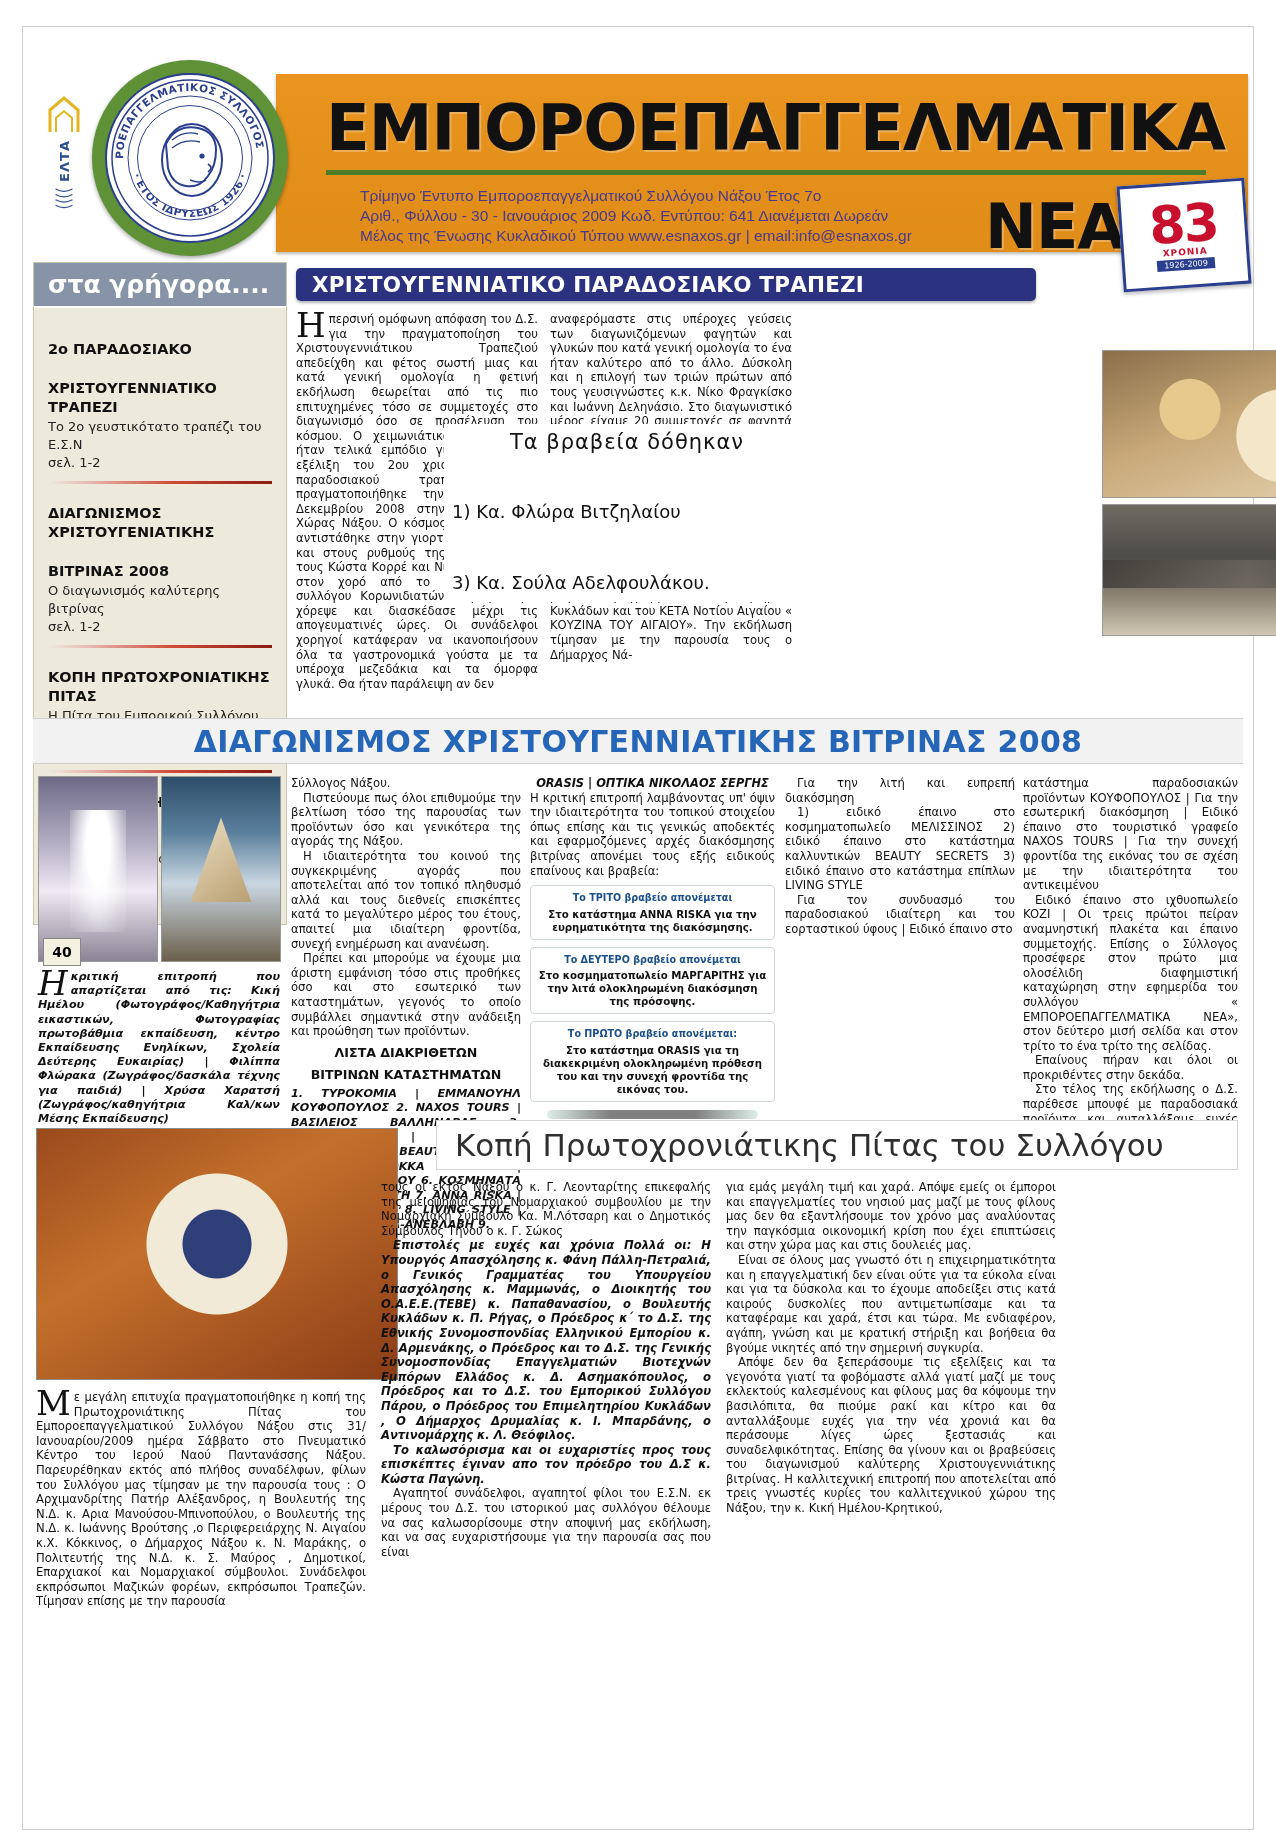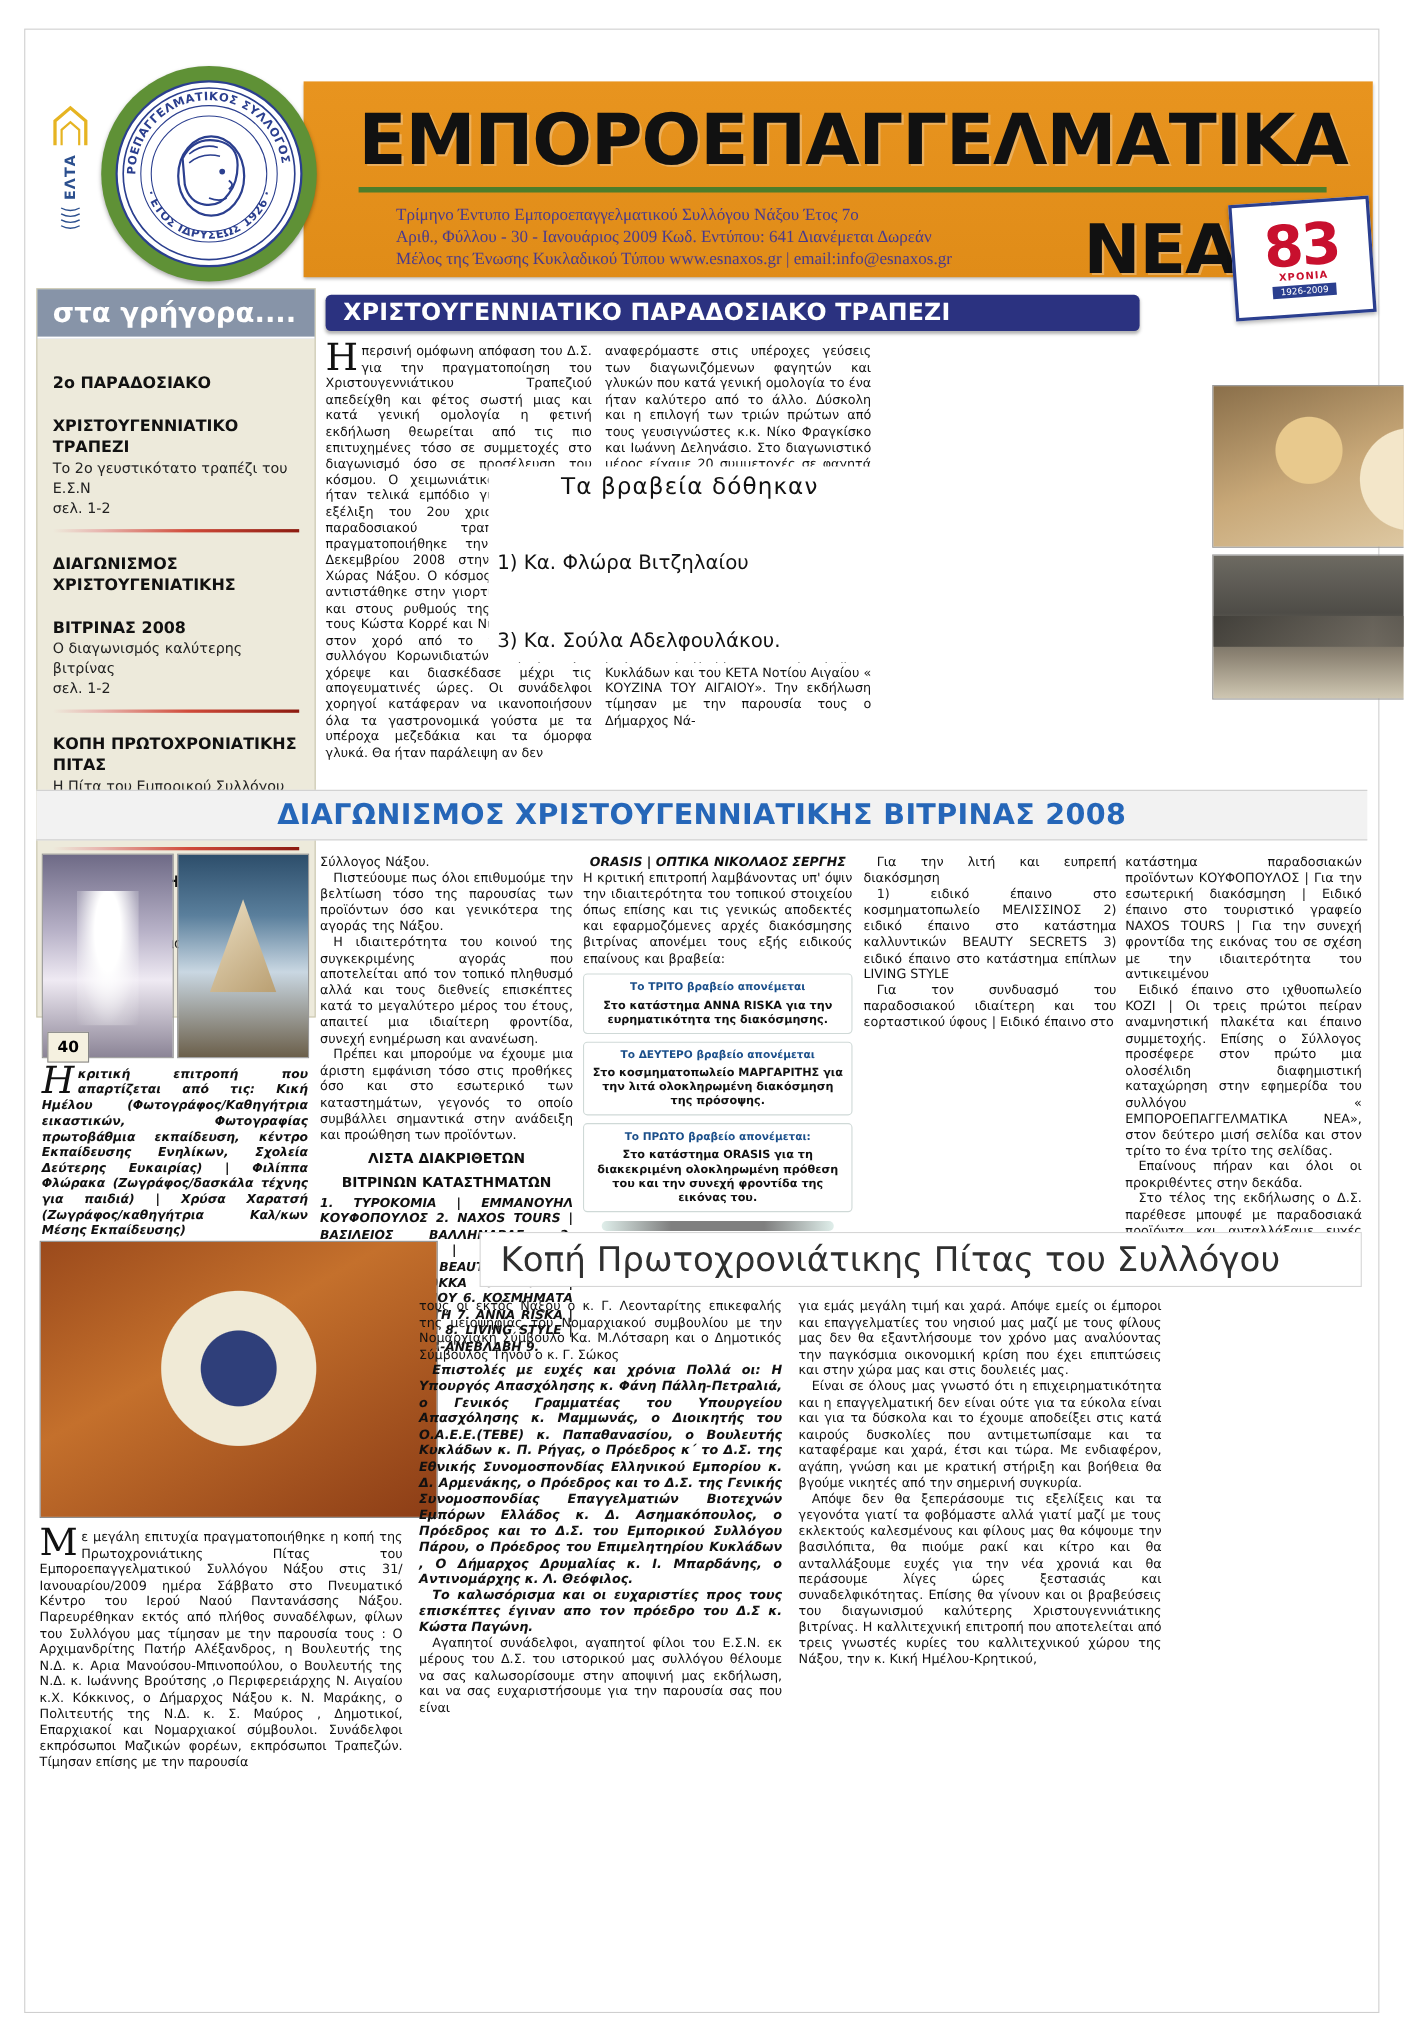--- a/index.html
+++ b/index.html
@@ -84,21 +84,21 @@
     font-family:"DejaVu Sans","Liberation Sans",sans-serif;
     white-space:nowrap;
   }
   .mast-rule{
     position:absolute;left:296px;top:130px;width:880px;height:5px;
     background:#4e7d2a;
   }
   .mast-sub{
     position:absolute;left:330px;top:146px;width:620px;
     font-size:15.5px;line-height:20px;color:#4a3a8c;
-    font-family:Liberation Serif, serif;
+    font-family:Liberation Sans, sans-serif;
     white-space:nowrap;
   }
   .mast-nea{
     position:absolute;left:955px;top:150px;
     font-size:62px;font-weight:bold;color:#111;letter-spacing:-1px;
     text-shadow:2px 2px 0 rgba(255,255,255,.28);
   }
   .anniv{
     position:absolute;left:1090px;top:142px;width:122px;height:100px;
     background:#fff;border:3px solid #2b3f8f;
@@ -202,21 +202,21 @@
     opacity:.8;
   }
 
   
   .art2-banner{
     position:absolute;left:33px;top:718px;width:1210px;height:44px;
     background:#f2f2f2;border-top:1px solid #cfcfcf;border-bottom:1px solid #cfcfcf;
     display:flex;align-items:center;justify-content:center;
   }
   .art2-banner span{
-    color:#2566b8;font-size:26px;font-weight:bold;letter-spacing:.3px;
+    color:#2566b8;font-size:30px;font-weight:bold;letter-spacing:.3px;
     white-space:nowrap;
   }
   .art2-wrap{position:absolute;left:33px;top:770px;width:1210px;height:330px;}
   .art2-img1{
     position:absolute;left:5px;top:6px;width:118px;height:184px;
     border:1px solid #999;
     background:linear-gradient(180deg,#6e6a86 0%,#b8b2c8 38%,#efeaf3 62%,#8b8496 100%);
   }
   .art2-img1::after{
     content:"";position:absolute;left:26%;top:18%;width:48%;height:66%;

